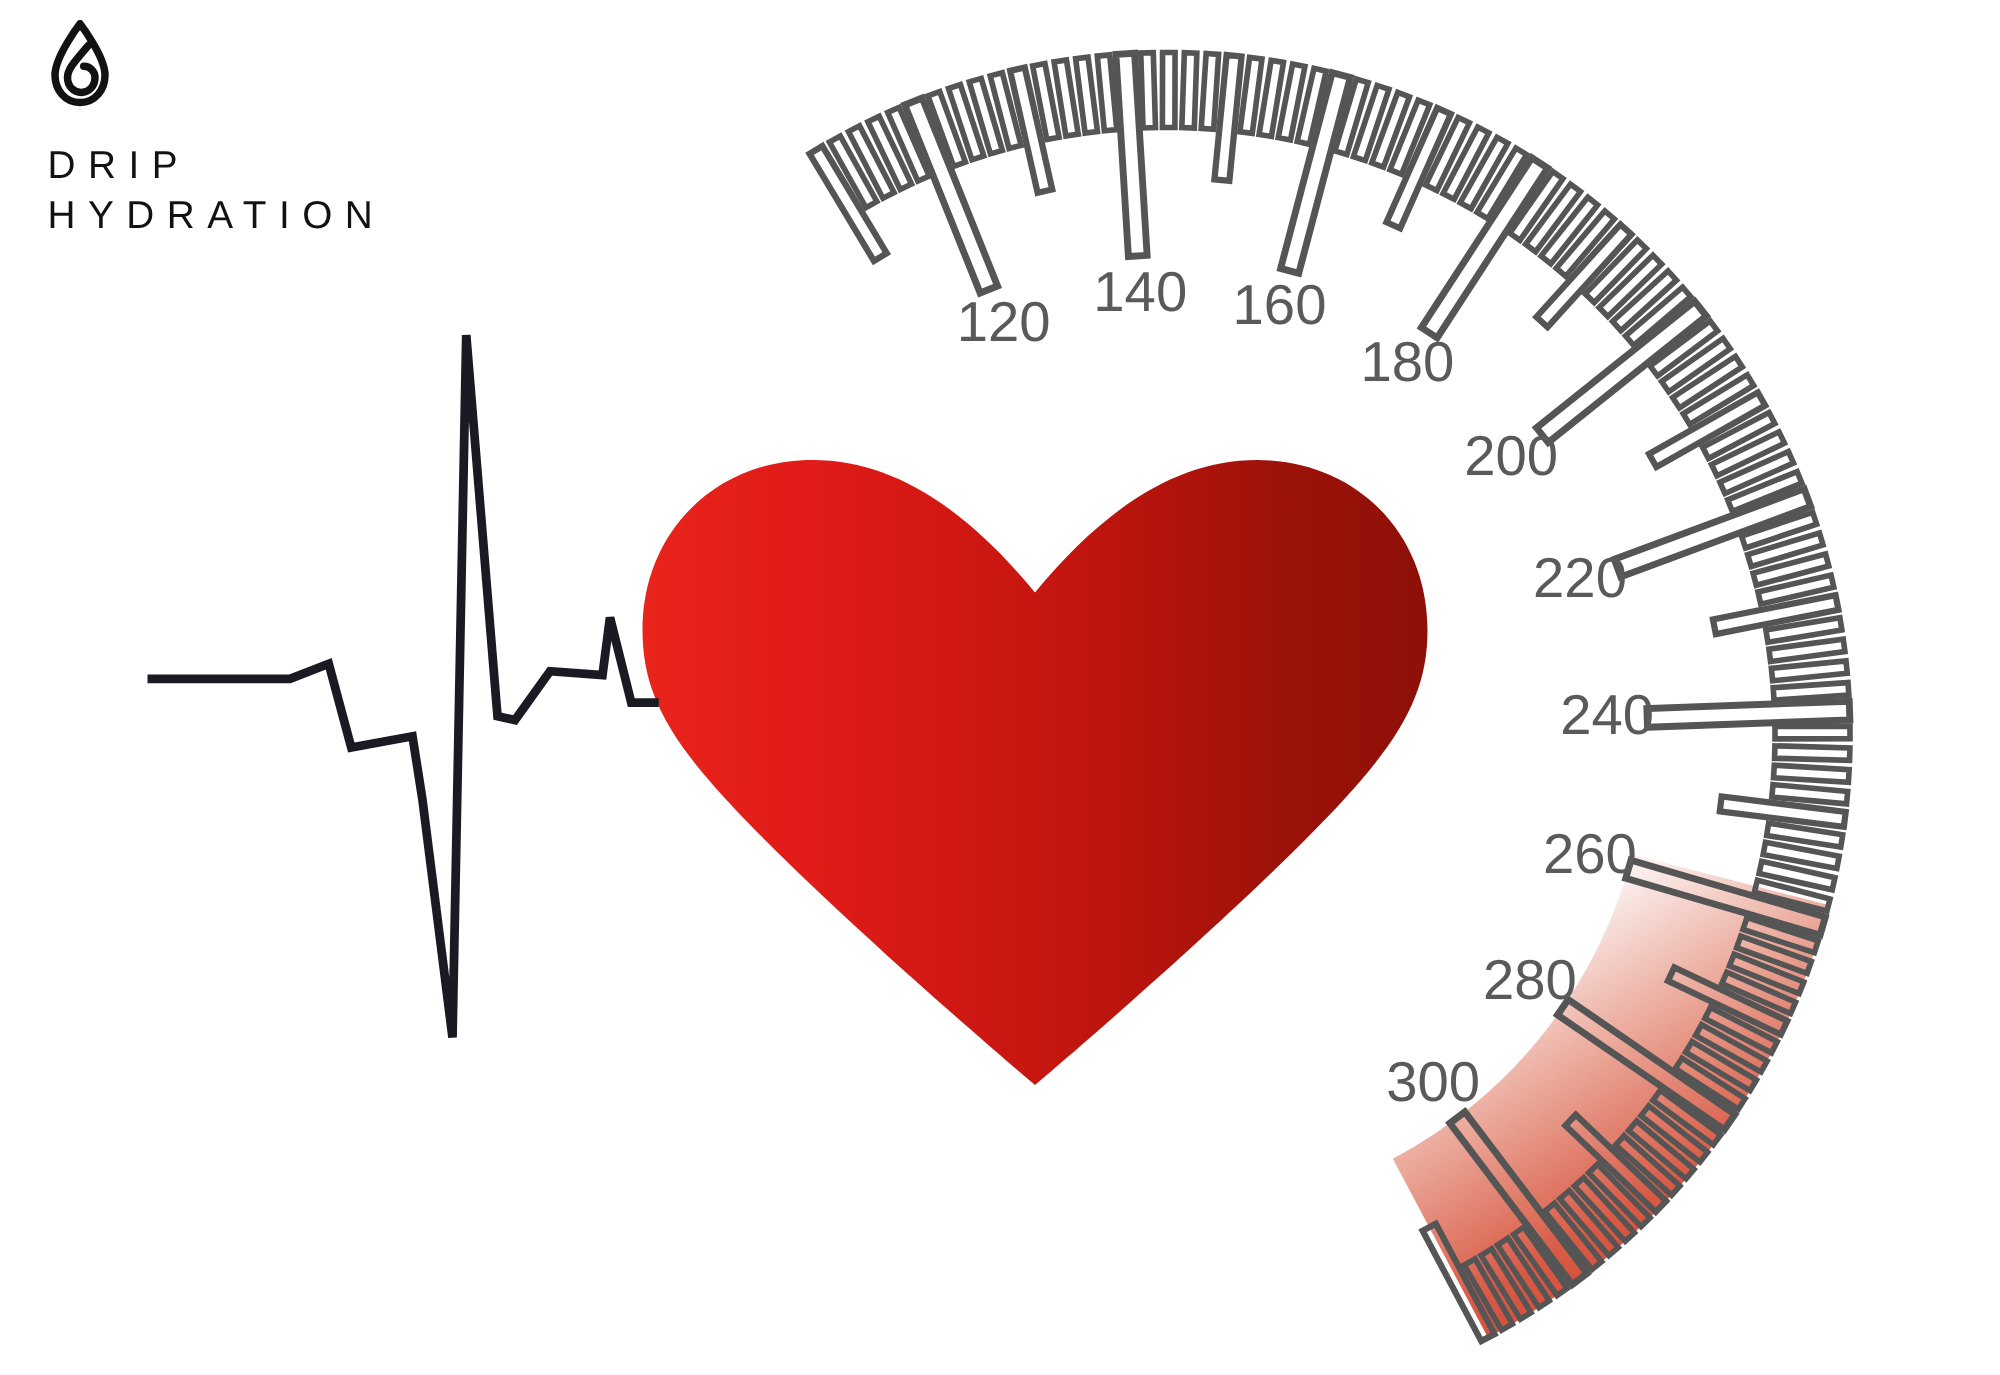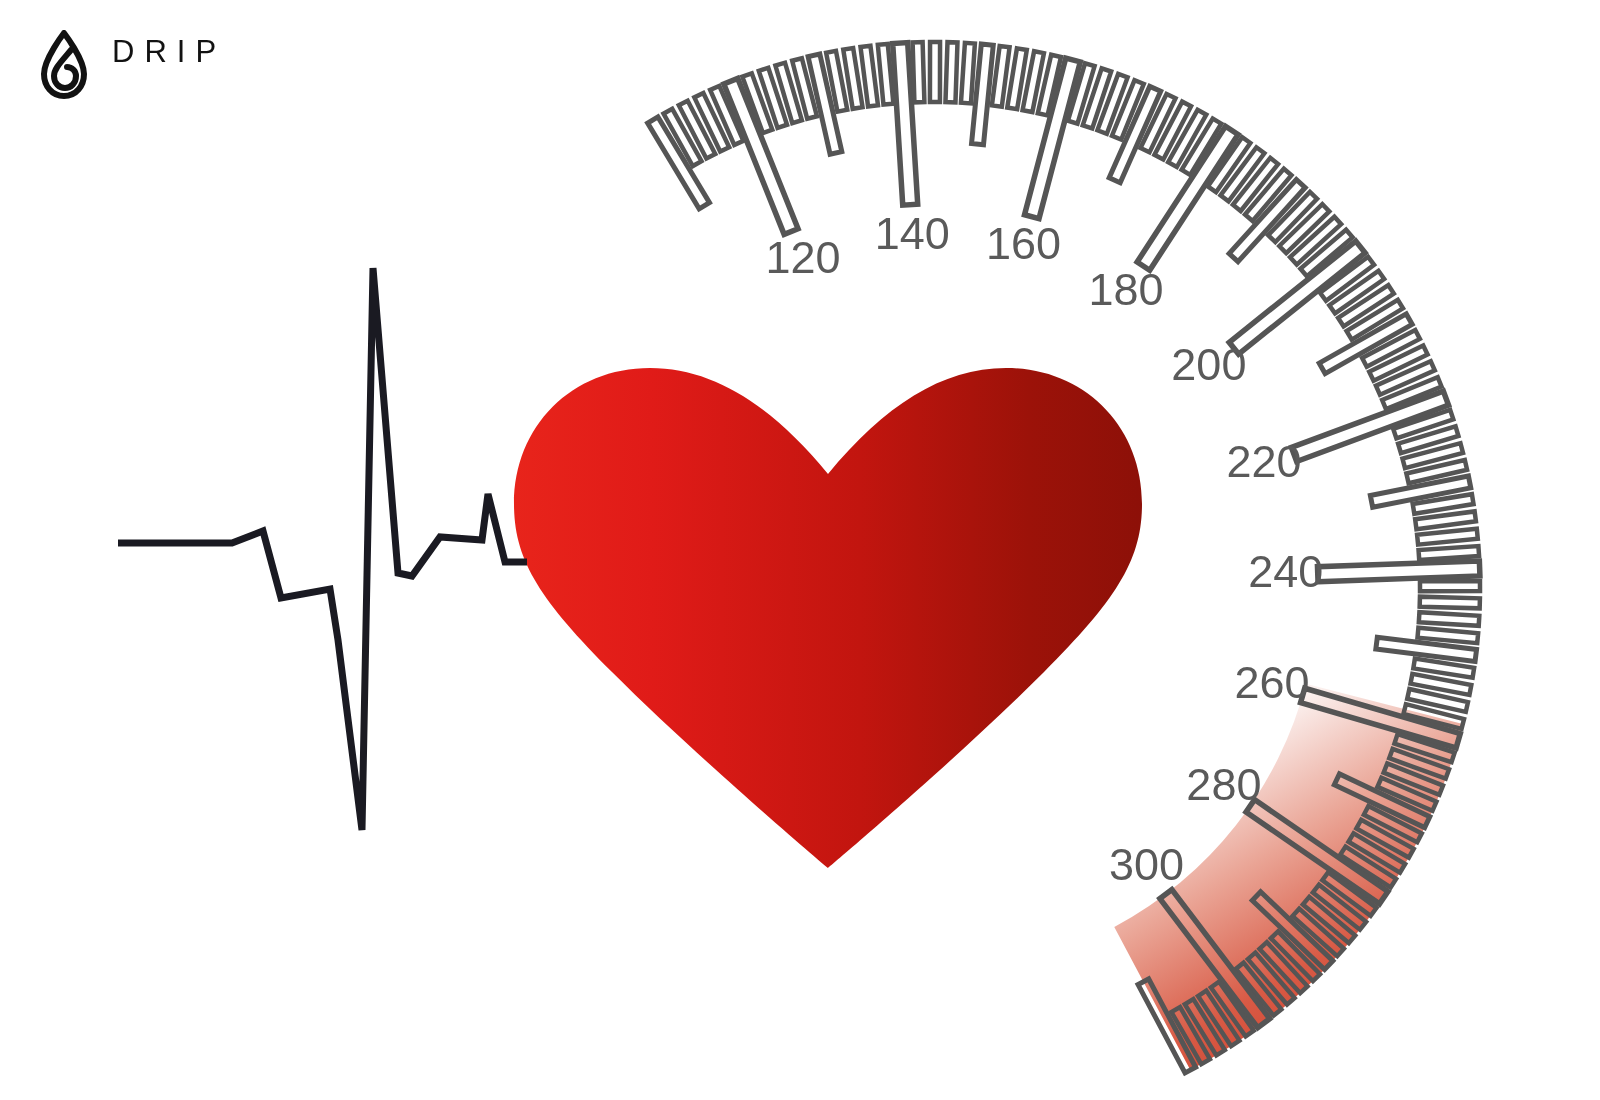--- a/index.html
+++ b/index.html
@@ -7,22 +7,22 @@
     width:1600px;height:1100px;
     background:#ffffff;
     font-family:"Liberation Sans", sans-serif;
     overflow:hidden;
     position:relative;
   }
   #stage{position:absolute;inset:0;width:1600px;height:1100px;}
 
   
   #logo{
-    position:absolute;left:38px;top:30px;
-    display:flex;align-items:flex-start;gap:22px;
+    position:absolute;left:38px;top:16px;
+    display:flex;align-items:flex-start;gap:22px;flex-direction:column;
   }
   #logo-mark{width:52px;height:72px;flex:0 0 auto;}
   #logo-words{display:flex;flex-direction:column;gap:4px;padding-top:4px;}
   .logo-line{
     color:#121212;
     font-size:31px;
     line-height:36px;
     letter-spacing:10px;
     font-weight:400;
     white-space:nowrap;
@@ -44,20 +44,21 @@
 
 <div id="stage">
 
   <div id="logo">
     <svg id="logo-mark" viewBox="0 0 52 72" aria-hidden="true">
       <path d="M26 3 C26 3 6 29 6 44 C6 56 14 66 26 66 C38 66 46 56 46 44 C46 29 26 3 26 3 Z" fill="none" stroke="#121212" stroke-width="6" stroke-linejoin="round"></path>
       <path d="M33 20 C22 33 16 39 16 46 C16 53 21 58 27 58 C33 58 38 53 38 46 C38 41 34 37 29 37" fill="none" stroke="#121212" stroke-width="6" stroke-linecap="round" stroke-linejoin="round"></path>
     </svg>
     <div id="logo-words">
       <div class="logo-line">DRIP</div>
+      <div class="logo-line">HYDRATION</div>
     </div>
   </div>
 
   <svg id="art" viewBox="0 0 1600 1100">
     <defs>
       <linearGradient id="heartGrad" x1="0" y1="0" x2="1" y2="0">
         <stop offset="0%" stop-color="#e8241b"></stop>
         <stop offset="22%" stop-color="#e01b18"></stop>
         <stop offset="55%" stop-color="#c2150f"></stop>
         <stop offset="82%" stop-color="#9c1209"></stop>

